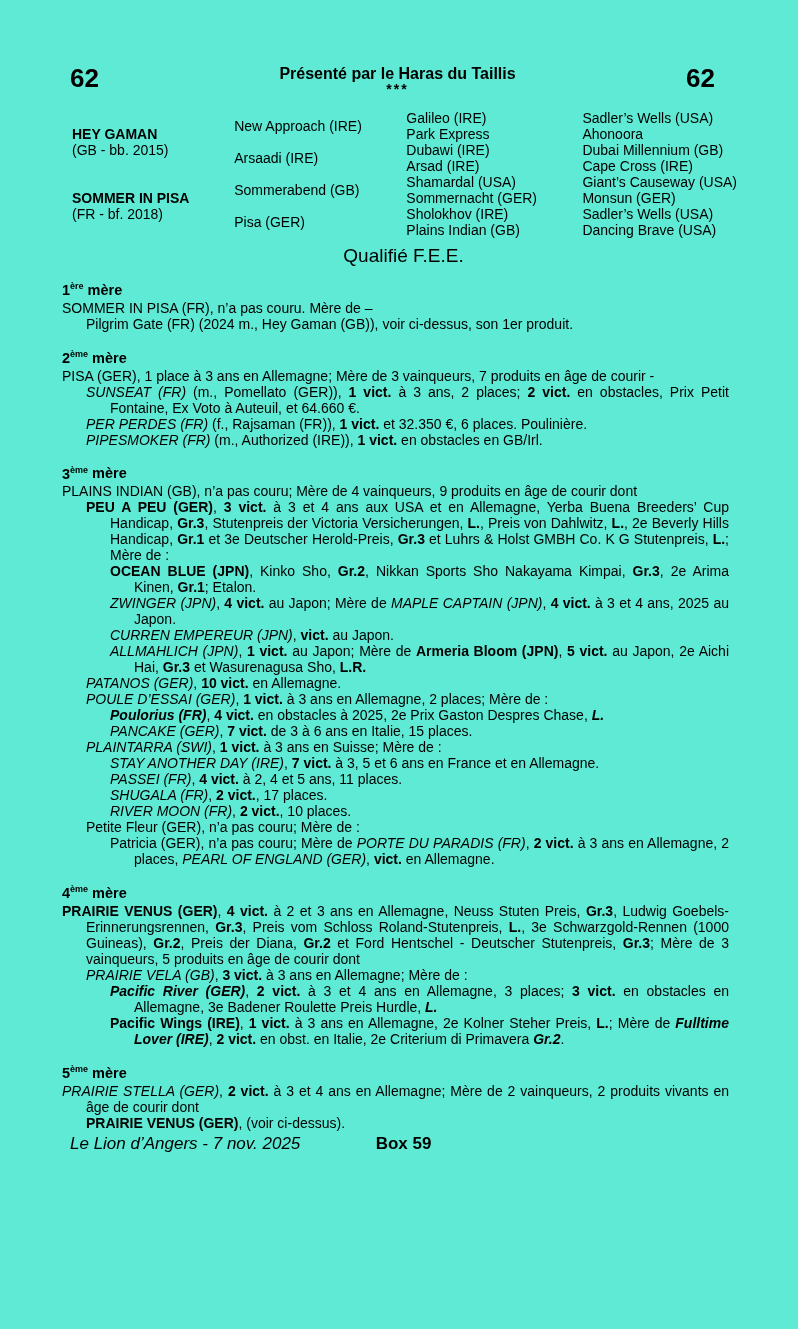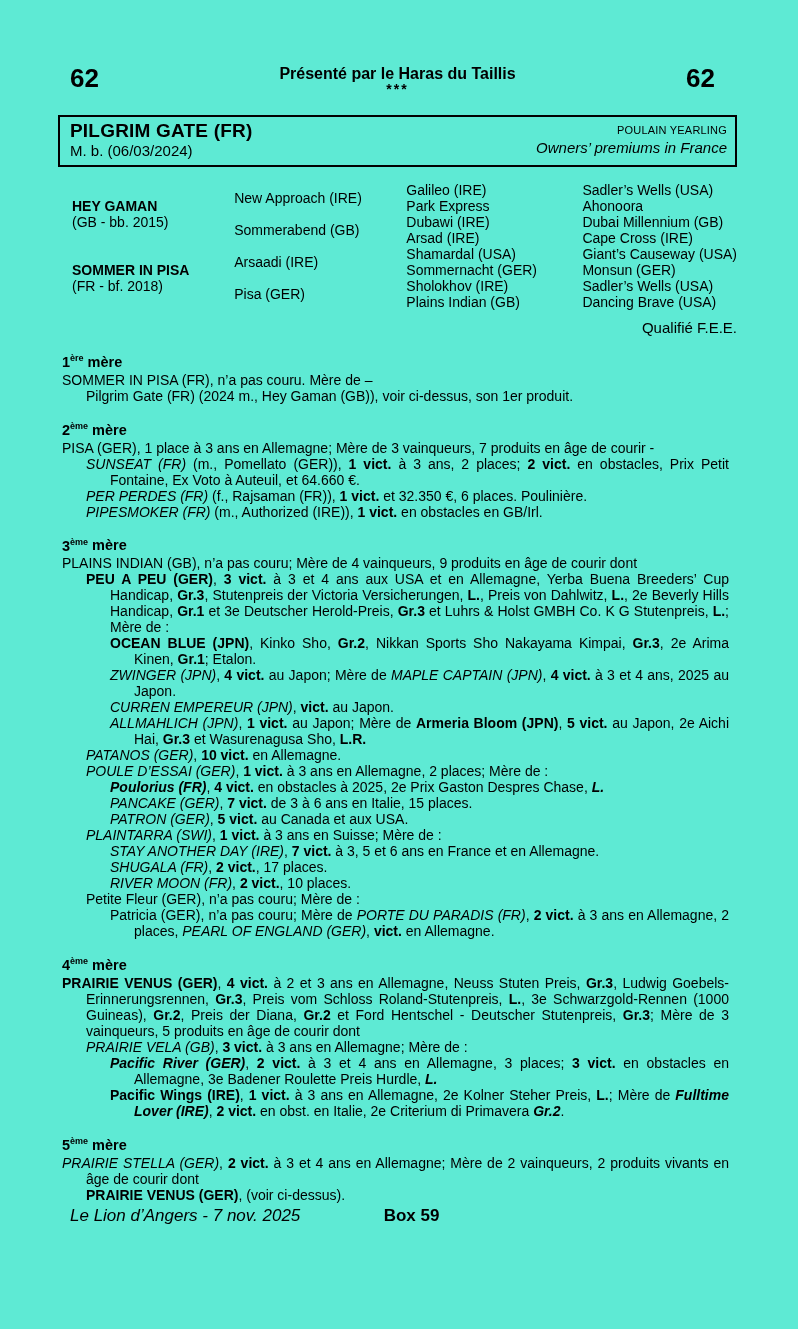--- a/index.html
+++ b/index.html
@@ -38,77 +38,67 @@
   
   .pedigree { display:flex; margin:15px 0 0 14px; width:665px; font-size:14px; }
   .ped-col { display:flex; flex-direction:column; }
   .col1 { width:163px; } .col2 { width:173px; } .col3 { width:177px; } .col4 { flex:1;justify-content:flex-end; }
   .g1-cell { height:64px; display:flex; flex-direction:column; justify-content:center; }
   .g1-name { font-weight:bold; line-height:16px; white-space:nowrap; }
   .g1-detail { line-height:16px; white-space:nowrap; }
   .g2-cell { height:32px; display:flex; align-items:center; white-space:nowrap; }
   .g34-line { height:16px; line-height:16px; white-space:nowrap; }
 
-  .qualification { margin-top:10px; width:667px; margin-left:12px; text-align:right; font-size:15px; line-height:16px; }
+  .qualification { margin-top:10px; width:667px; margin-left:12px; text-align:center; font-size:19px; line-height:16px; }
 
   
   #sections { margin-left:4px; width:667px; font-size:14px; line-height:16px; }
   .sec-heading { font-weight:bold; font-size:14.5px; line-height:17px; margin-top:14px; margin-bottom:1px; }
   .ord-sup { font-size:9px; vertical-align:super; }
   .ord-label { margin-left:4px; }
   .para { text-align:justify; }
   .b  { font-weight:bold; }
   .i  { font-style:italic; }
   .bi { font-weight:bold; font-style:italic; }
 
   
   .page-footer { position:relative; margin-top:2px; margin-left:12px; width:667px; height:22px; }
-  .box-number { position:absolute; left:8px; width:100%; text-align:center; font-weight:bold; font-size:17px; line-height:21px; }
+  .box-number { position:absolute; left:0; width:100%; text-align:center; font-weight:bold; font-size:17px; line-height:21px; }
   .sale-info { text-align:left; font-weight:normal; font-style:italic; font-size:17px; line-height:21px; }
 </style>
 </head>
 <body>
 
 <div class="page">
 
   <header class="page-header">
     <div class="lot-number lot-left">62</div>
     <div class="presenter-block">
       <div class="presenter">Présenté par le Haras du Taillis</div>
       <div class="stars">***</div>
     </div>
     <div class="lot-number lot-right">62</div>
   </header>
 
-  <section class="title-box">
-    <div class="tb-left">
-      <div class="horse-name">PILGRIM GATE (FR)</div>
-      <div class="horse-desc">M. b. (06/03/2024)</div>
-    </div>
-    <div class="tb-right">
-      <div class="sale-category">POULAIN YEARLING</div>
-      <div class="owners-premiums">Owners’ premiums in France</div>
-    </div>
-  </section>
 
   <section class="pedigree">
     <div class="ped-col col1">
       <div class="g1-cell">
         <div class="g1-name">HEY GAMAN</div>
         <div class="g1-detail">(GB - bb. 2015)</div>
       </div>
       <div class="g1-cell">
         <div class="g1-name">SOMMER IN PISA</div>
         <div class="g1-detail">(FR - bf. 2018)</div>
       </div>
     </div>
     <div class="ped-col col2">
       <div class="g2-cell">New Approach (IRE)</div>
+      <div class="g2-cell">Arsaadi (IRE)</div>
       <div class="g2-cell">Sommerabend (GB)</div>
-      <div class="g2-cell">Arsaadi (IRE)</div>
       <div class="g2-cell">Pisa (GER)</div>
     </div>
     <div class="ped-col col3">
       <div class="g34-line">Galileo (IRE)</div>
       <div class="g34-line">Park Express</div>
       <div class="g34-line">Dubawi (IRE)</div>
       <div class="g34-line">Arsad (IRE)</div>
       <div class="g34-line">Shamardal (USA)</div>
       <div class="g34-line">Sommernacht (GER)</div>
       <div class="g34-line">Sholokhov (IRE)</div>
@@ -146,23 +136,23 @@
         <p class="para" style="padding-left: 24px; text-indent: -24px;"><span>PLAINS INDIAN (GB), n’a pas couru; Mère de 4 vainqueurs, 9 produits en âge de courir dont</span></p>
         <p class="para" style="padding-left: 48px; text-indent: -24px;"><span class="b">PEU A PEU (GER)</span><span>, </span><span class="b">3 vict.</span><span> à 3 et 4 ans aux USA et en Allemagne, Yerba Buena Breeders’ Cup Handicap, </span><span class="b">Gr.3</span><span>, Stutenpreis der Victoria Versicherungen, </span><span class="b">L.</span><span>, Preis von Dahlwitz, </span><span class="b">L.</span><span>, 2e Beverly Hills Handicap, </span><span class="b">Gr.1</span><span> et 3e Deutscher Herold-Preis, </span><span class="b">Gr.3</span><span> et Luhrs &amp; Holst GMBH Co. K G Stutenpreis, </span><span class="b">L.</span><span>; Mère de :</span></p>
         <p class="para" style="padding-left: 72px; text-indent: -24px;"><span class="b">OCEAN BLUE (JPN)</span><span>, Kinko Sho, </span><span class="b">Gr.2</span><span>, Nikkan Sports Sho Nakayama Kimpai, </span><span class="b">Gr.3</span><span>, 2e Arima Kinen, </span><span class="b">Gr.1</span><span>; Etalon.</span></p>
         <p class="para" style="padding-left: 72px; text-indent: -24px;"><span class="i">ZWINGER (JPN)</span><span>, </span><span class="b">4 vict.</span><span> au Japon; Mère de </span><span class="i">MAPLE CAPTAIN (JPN)</span><span>, </span><span class="b">4 vict.</span><span> à 3 et 4 ans, 2025 au Japon.</span></p>
         <p class="para" style="padding-left: 72px; text-indent: -24px;"><span class="i">CURREN EMPEREUR (JPN)</span><span>, </span><span class="b">vict.</span><span> au Japon.</span></p>
         <p class="para" style="padding-left: 72px; text-indent: -24px;"><span class="i">ALLMAHLICH (JPN)</span><span>, </span><span class="b">1 vict.</span><span> au Japon; Mère de </span><span class="b">Armeria Bloom (JPN)</span><span>, </span><span class="b">5 vict.</span><span> au Japon, 2e Aichi Hai, </span><span class="b">Gr.3</span><span> et Wasurenagusa Sho, </span><span class="b">L.R.</span></p>
         <p class="para" style="padding-left: 48px; text-indent: -24px;"><span class="i">PATANOS (GER)</span><span>, </span><span class="b">10 vict.</span><span> en Allemagne.</span></p>
         <p class="para" style="padding-left: 48px; text-indent: -24px;"><span class="i">POULE D’ESSAI (GER)</span><span>, </span><span class="b">1 vict.</span><span> à 3 ans en Allemagne, 2 places; Mère de :</span></p>
         <p class="para" style="padding-left: 72px; text-indent: -24px;"><span class="bi">Poulorius (FR)</span><span>, </span><span class="b">4 vict.</span><span> en obstacles à 2025, 2e Prix Gaston Despres Chase, </span><span class="bi">L.</span></p>
         <p class="para" style="padding-left: 72px; text-indent: -24px;"><span class="i">PANCAKE (GER)</span><span>, </span><span class="b">7 vict.</span><span> de 3 à 6 ans en Italie, 15 places.</span></p>
-        <p class="para" style="padding-left: 72px; text-indent: -24px;"><span class="i">PATRON (GER)</span><span>, </span><span class="b">5 vict.</span><span> au Canada et aux USA.</span></p>
         <p class="para" style="padding-left: 48px; text-indent: -24px;"><span class="i">PLAINTARRA (SWI)</span><span>, </span><span class="b">1 vict.</span><span> à 3 ans en Suisse; Mère de :</span></p>
         <p class="para" style="padding-left: 72px; text-indent: -24px;"><span class="i">STAY ANOTHER DAY (IRE)</span><span>, </span><span class="b">7 vict.</span><span> à 3, 5 et 6 ans en France et en Allemagne.</span></p>
+        <p class="para" style="padding-left: 72px; text-indent: -24px;"><span class="i">PASSEI (FR)</span><span>, </span><span class="b">4 vict.</span><span> à 2, 4 et 5 ans, 11 places.</span></p>
         <p class="para" style="padding-left: 72px; text-indent: -24px;"><span class="i">SHUGALA (FR)</span><span>, </span><span class="b">2 vict.</span><span>, 17 places.</span></p>
         <p class="para" style="padding-left: 72px; text-indent: -24px;"><span class="i">RIVER MOON (FR)</span><span>, </span><span class="b">2 vict.</span><span>, 10 places.</span></p>
         <p class="para" style="padding-left: 48px; text-indent: -24px;"><span>Petite Fleur (GER), n’a pas couru; Mère de :</span></p>
         <p class="para" style="padding-left: 72px; text-indent: -24px;"><span>Patricia (GER), n’a pas couru; Mère de </span><span class="i">PORTE DU PARADIS (FR)</span><span>, </span><span class="b">2 vict.</span><span> à 3 ans en Allemagne, 2 places, </span><span class="i">PEARL OF ENGLAND (GER)</span><span>, </span><span class="b">vict.</span><span> en Allemagne.</span></p>
       </section>
       <section class="mare-section">
         <div class="sec-heading"><span>4</span><span class="ord-sup">ème</span><span class="ord-label">mère</span></div>
         <p class="para" style="padding-left: 24px; text-indent: -24px;"><span class="b">PRAIRIE VENUS (GER)</span><span>, </span><span class="b">4 vict.</span><span> à 2 et 3 ans en Allemagne, Neuss Stuten Preis, </span><span class="b">Gr.3</span><span>, Ludwig Goebels-Erinnerungsrennen, </span><span class="b">Gr.3</span><span>, Preis vom Schloss Roland-Stutenpreis, </span><span class="b">L.</span><span>, 3e Schwarzgold-Rennen (1000 Guineas), </span><span class="b">Gr.2</span><span>, Preis der Diana, </span><span class="b">Gr.2</span><span> et Ford Hentschel - Deutscher Stutenpreis, </span><span class="b">Gr.3</span><span>; Mère de 3 vainqueurs, 5 produits en âge de courir dont</span></p>
         <p class="para" style="padding-left: 48px; text-indent: -24px;"><span class="i">PRAIRIE VELA (GB)</span><span>, </span><span class="b">3 vict.</span><span> à 3 ans en Allemagne; Mère de :</span></p>
         <p class="para" style="padding-left: 72px; text-indent: -24px;"><span class="bi">Pacific River (GER)</span><span>, </span><span class="b">2 vict.</span><span> à 3 et 4 ans en Allemagne, 3 places; </span><span class="b">3 vict.</span><span> en obstacles en Allemagne, 3e Badener Roulette Preis Hurdle, </span><span class="bi">L.</span></p>

